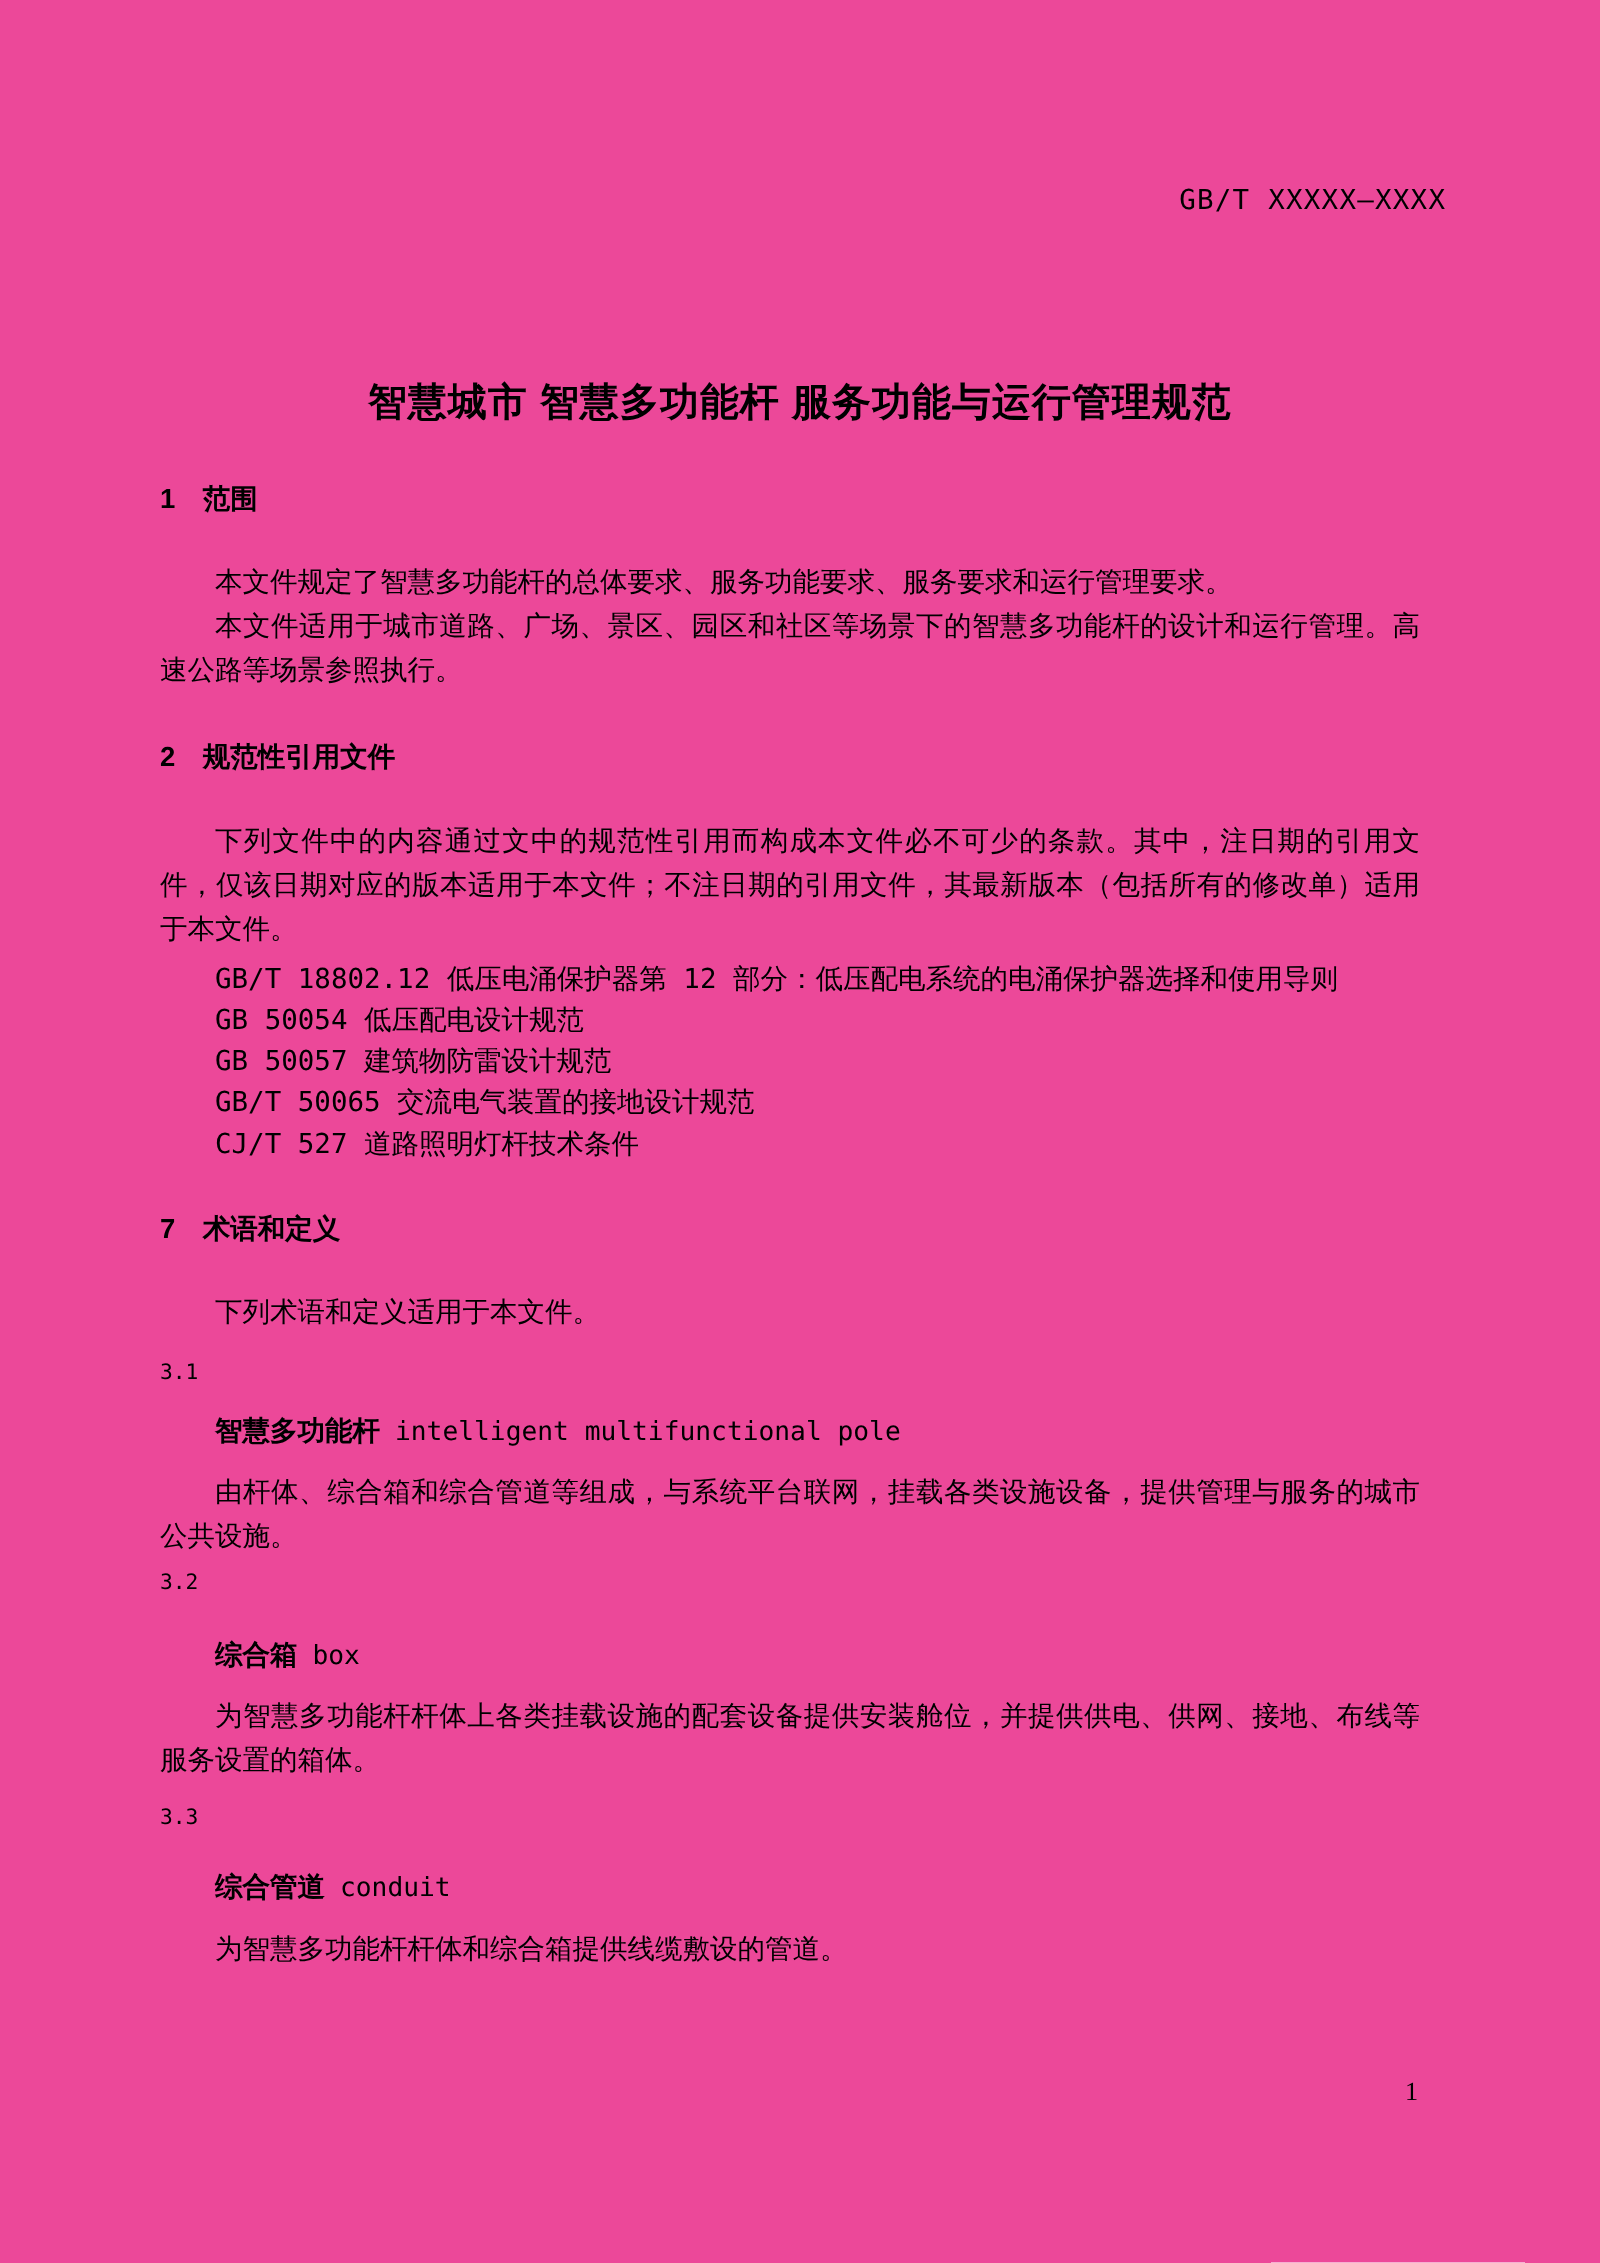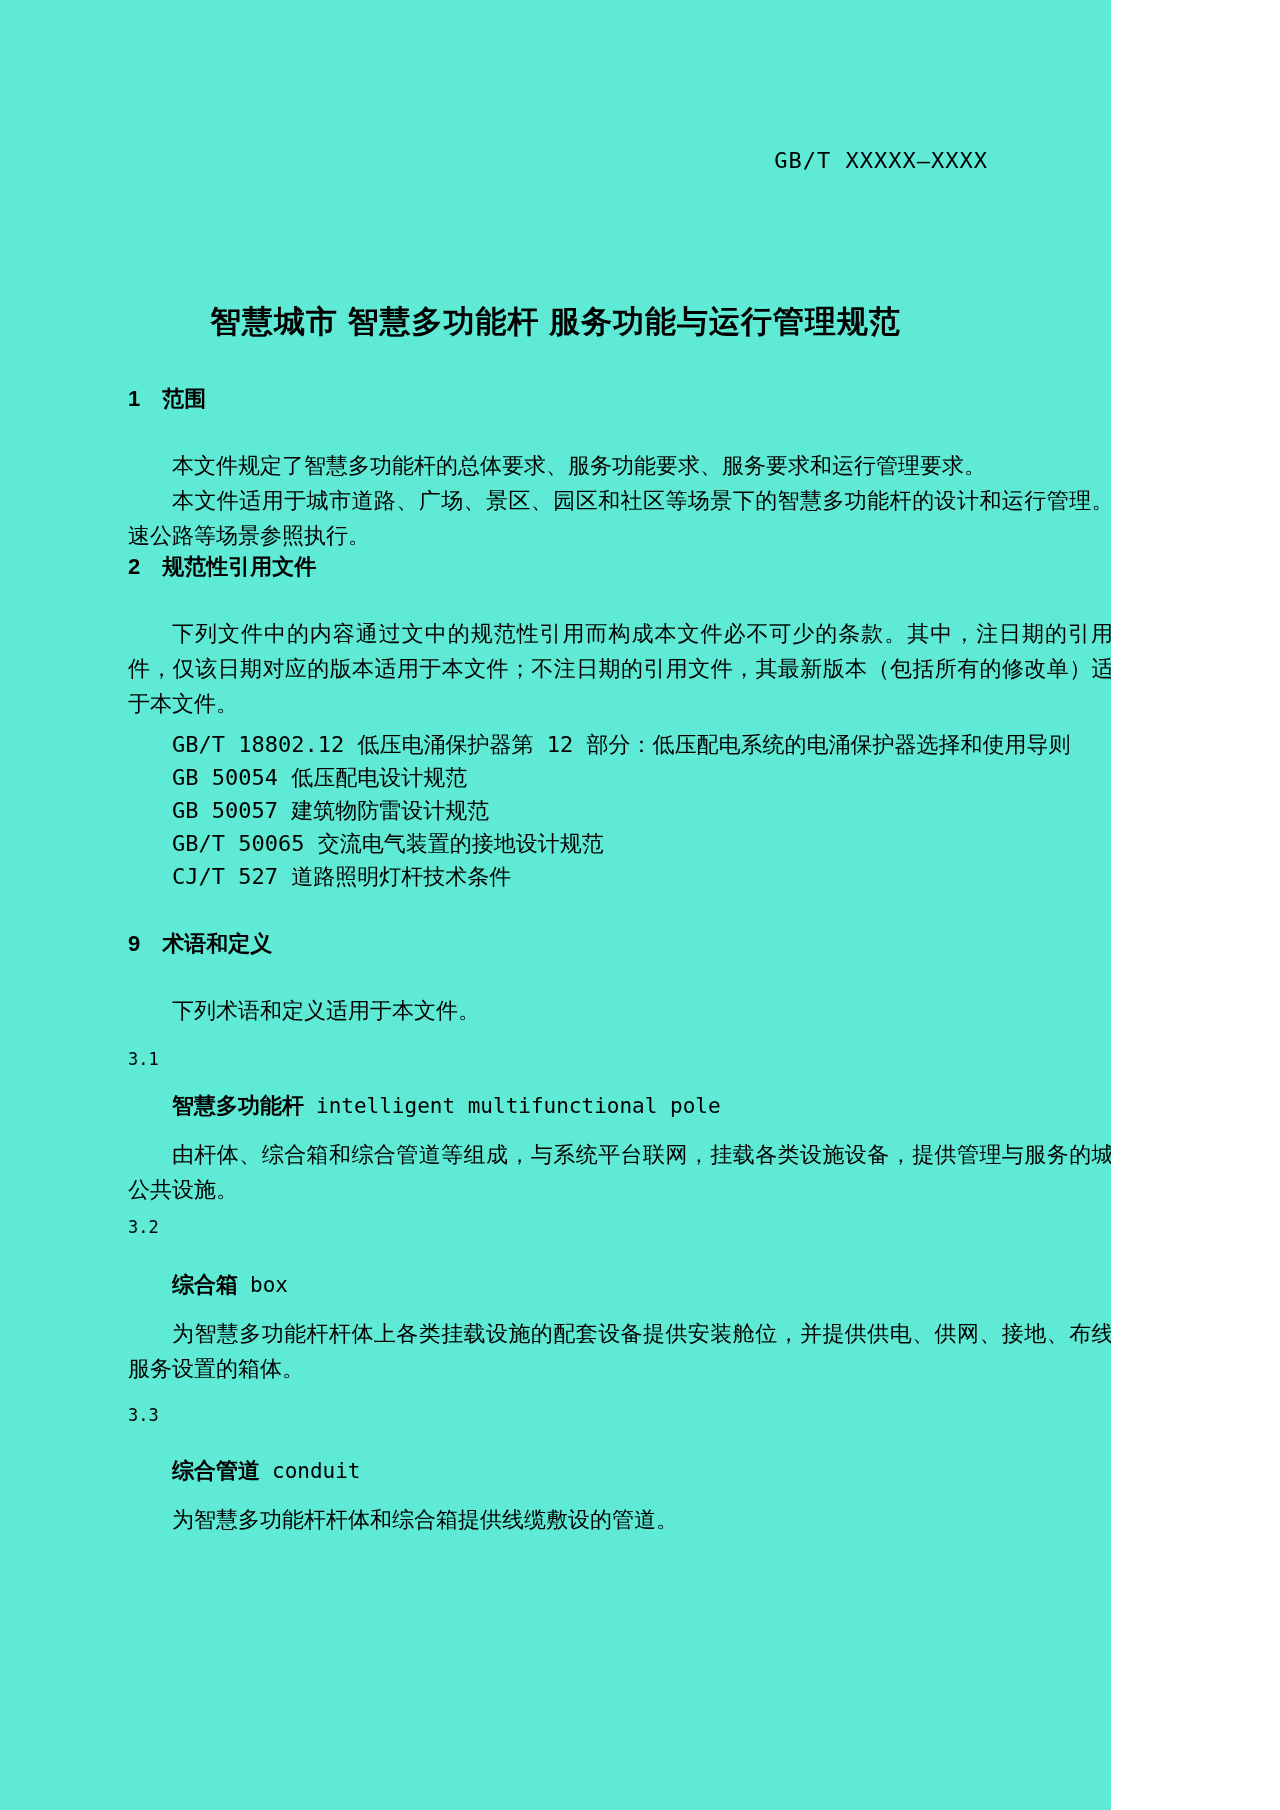--- a/index.html
+++ b/index.html
@@ -2,23 +2,23 @@
 <html><head>
 <meta charset="utf-8">
 <style>
   html, body {
     margin: 0;
     padding: 0;
     background: #ffffff;
   }
   .page {
     position: relative;
-    width: 1111px;
+    width: 1280px;
     height: 1810px;
-    background: #5eead4;
+    background: #ec4899;
     color: #000000;
     overflow: hidden;
     font-family: "Liberation Serif", "DejaVu Serif", serif;
   }
   .doc-code {
     position: absolute;
     top: 148px;
     right: 123px;
     font-family: "DejaVu Sans Mono", "Liberation Mono", monospace;
     font-size: 22px;
@@ -47,21 +47,21 @@
   }
   .sec-heading {
     font-family: "Liberation Sans", "DejaVu Sans", sans-serif;
     font-weight: bold;
     font-size: 22px;
     line-height: 28px;
     margin: 0;
     color: #000;
   }
   .sec-heading.s1 { margin-top: 13px; }
-  .sec-heading.s2 { }
+  .sec-heading.s2 { margin-top: 39px; }
   .sec-heading.s3 { margin-top: 37px; }
   .para {
     font-size: 22px;
     line-height: 35px;
     margin: 0;
     text-indent: 2em;
     text-align: justify;
     color: #000;
   }
   .para.first { margin-top: 35px; }
@@ -134,21 +134,21 @@
     <h2 class="sec-heading s2">2　规范性引用文件</h2>
     <p class="para intro">下列文件中的内容通过文中的规范性引用而构成本文件必不可少的条款。其中，注日期的引用文件，仅该日期对应的版本适用于本文件；不注日期的引用文件，其最新版本（包括所有的修改单）适用于本文件。</p>
     <div class="ref-list">
       <p class="ref-item">GB/T 18802.12 低压电涌保护器第 12 部分：低压配电系统的电涌保护器选择和使用导则</p>
       <p class="ref-item">GB 50054 低压配电设计规范</p>
       <p class="ref-item">GB 50057 建筑物防雷设计规范</p>
       <p class="ref-item">GB/T 50065 交流电气装置的接地设计规范</p>
       <p class="ref-item">CJ/T 527 道路照明灯杆技术条件</p>
     </div>
 
-    <h2 class="sec-heading s3">9　术语和定义</h2>
+    <h2 class="sec-heading s3">7　术语和定义</h2>
     <p class="para intro">下列术语和定义适用于本文件。</p>
 
     <p class="term-number n1">3.1</p>
     <p class="term-heading t1">
       <span class="term-zh">智慧多功能杆</span><span class="term-en">intelligent multifunctional pole</span>
     </p>
     <p class="para term-def">由杆体、综合箱和综合管道等组成，与系统平台联网，挂载各类设施设备，提供管理与服务的城市公共设施。</p>
 
     <p class="term-number n2">3.2</p>
     <p class="term-heading t2">

